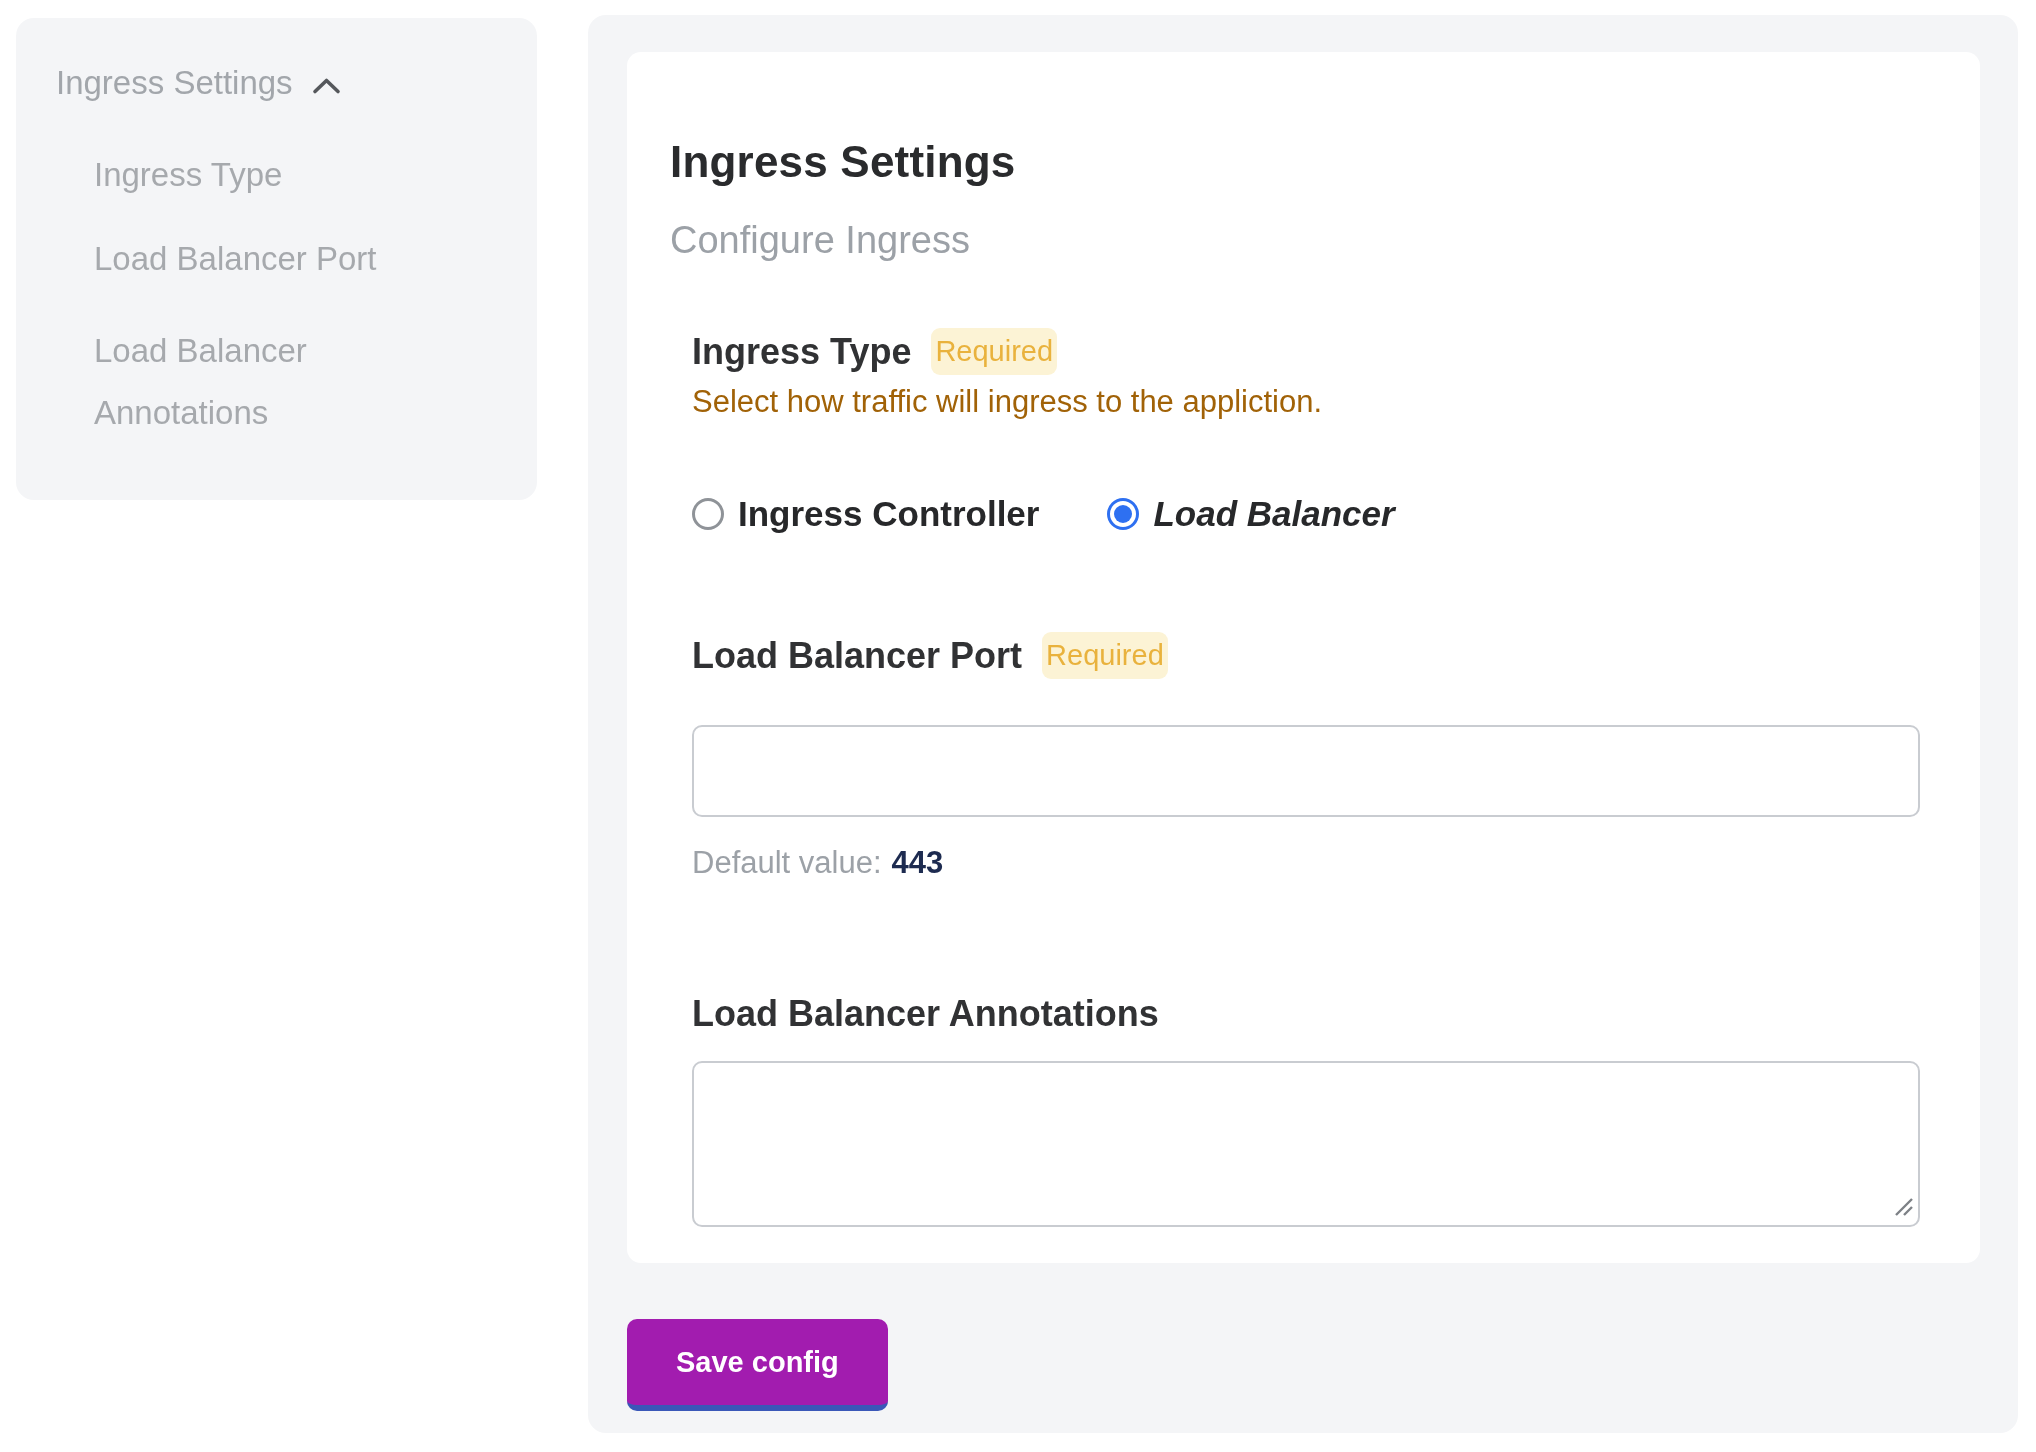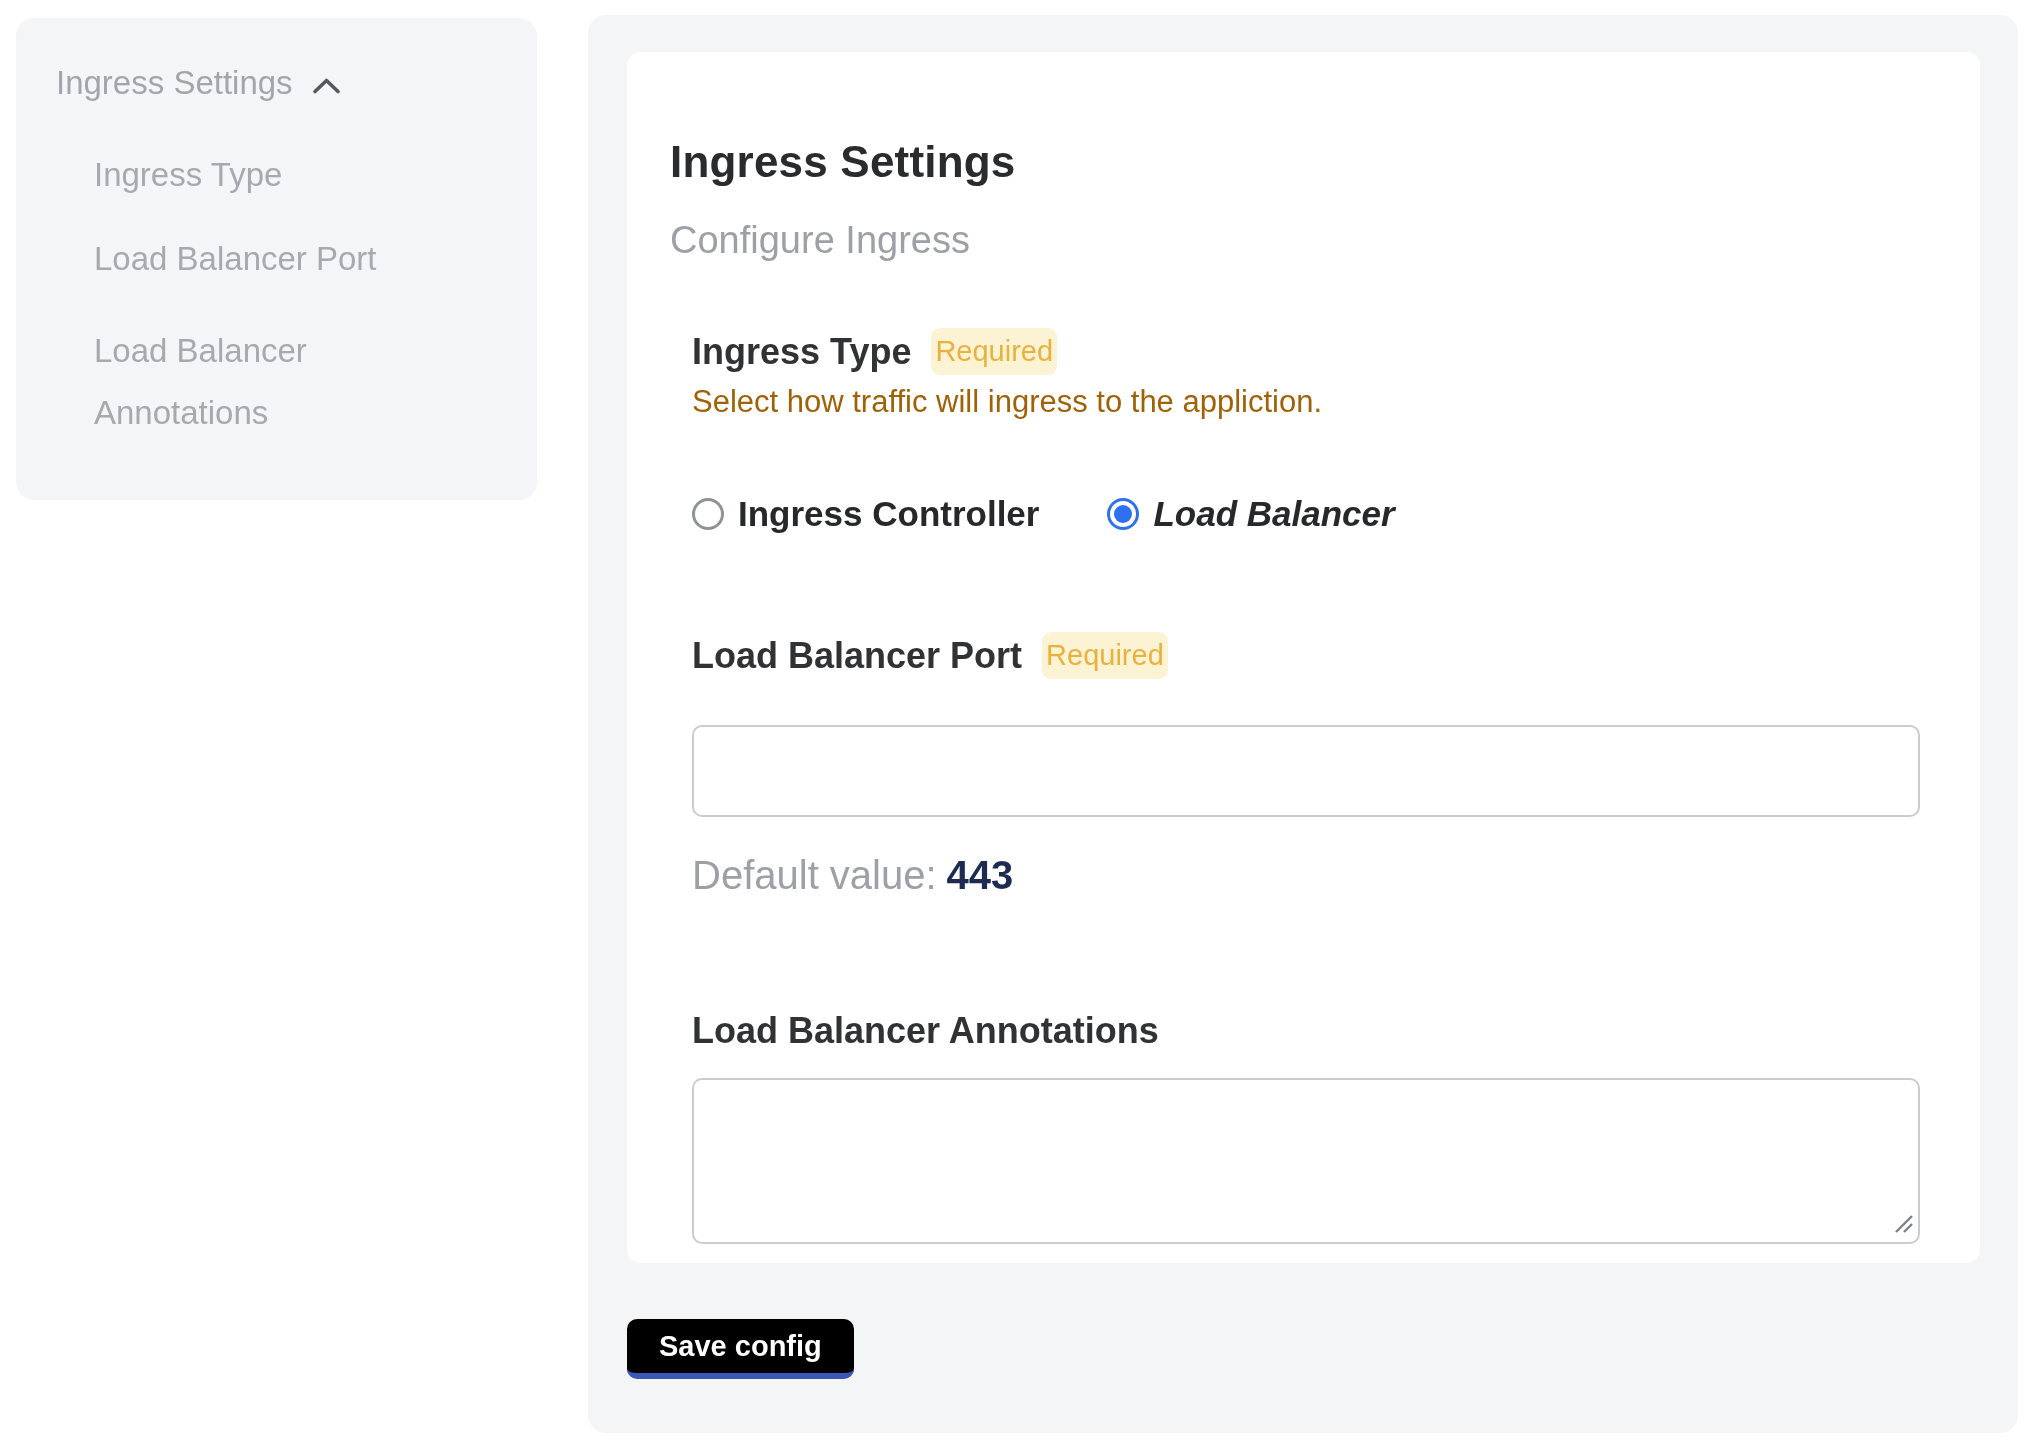--- a/index.html
+++ b/index.html
@@ -103,21 +103,21 @@
     display: block;
     margin-top: 46px;
     width: 1228px; height: 92px;
     border: 2px solid #c9ccd1;
     border-radius: 10px;
     background: #ffffff;
     font-size: 31px; color: #313234;
     padding: 0 24px;
     outline: none;
   }
-  .default-hint { margin-top: 36px; font-size: 40px; color: #9ca1a7; }
+  .default-hint { margin-top: 28px; font-size: 31px; color: #9ca1a7; }
   .default-hint .default-value { color: #1d2b50; font-weight: 700; margin-left: 10px; }
 
   .textarea-wrap { position: relative; width: 1228px; margin-top: 26px; }
   .text-area {
     display: block;
     width: 1228px; height: 166px;
     border: 2px solid #c9ccd1;
     border-radius: 10px;
     background: #ffffff;
     font-size: 31px; color: #313234;
@@ -128,23 +128,23 @@
   }
   .resize-handle {
     position: absolute; right: 5px; bottom: 5px;
     pointer-events: none;
   }
 
   
   .save-button {
     position: absolute;
     left: 39px; top: 1304px;
-    min-width: 172px; height: 60px;
-    padding: 0 32px;
-    background: #000000;
+    min-width: 172px; height: 92px;
+    padding: 0 49px;
+    background: #a21caf;
     border: none;
     border-bottom: 6px solid #3a57b8;
     border-radius: 10px;
     color: #ffffff;
     font-size: 29px; font-weight: 700;
     font-family: "Liberation Sans", "DejaVu Sans", sans-serif;
     display: flex; align-items: center; justify-content: center;
     cursor: pointer;
   }
 </style>

